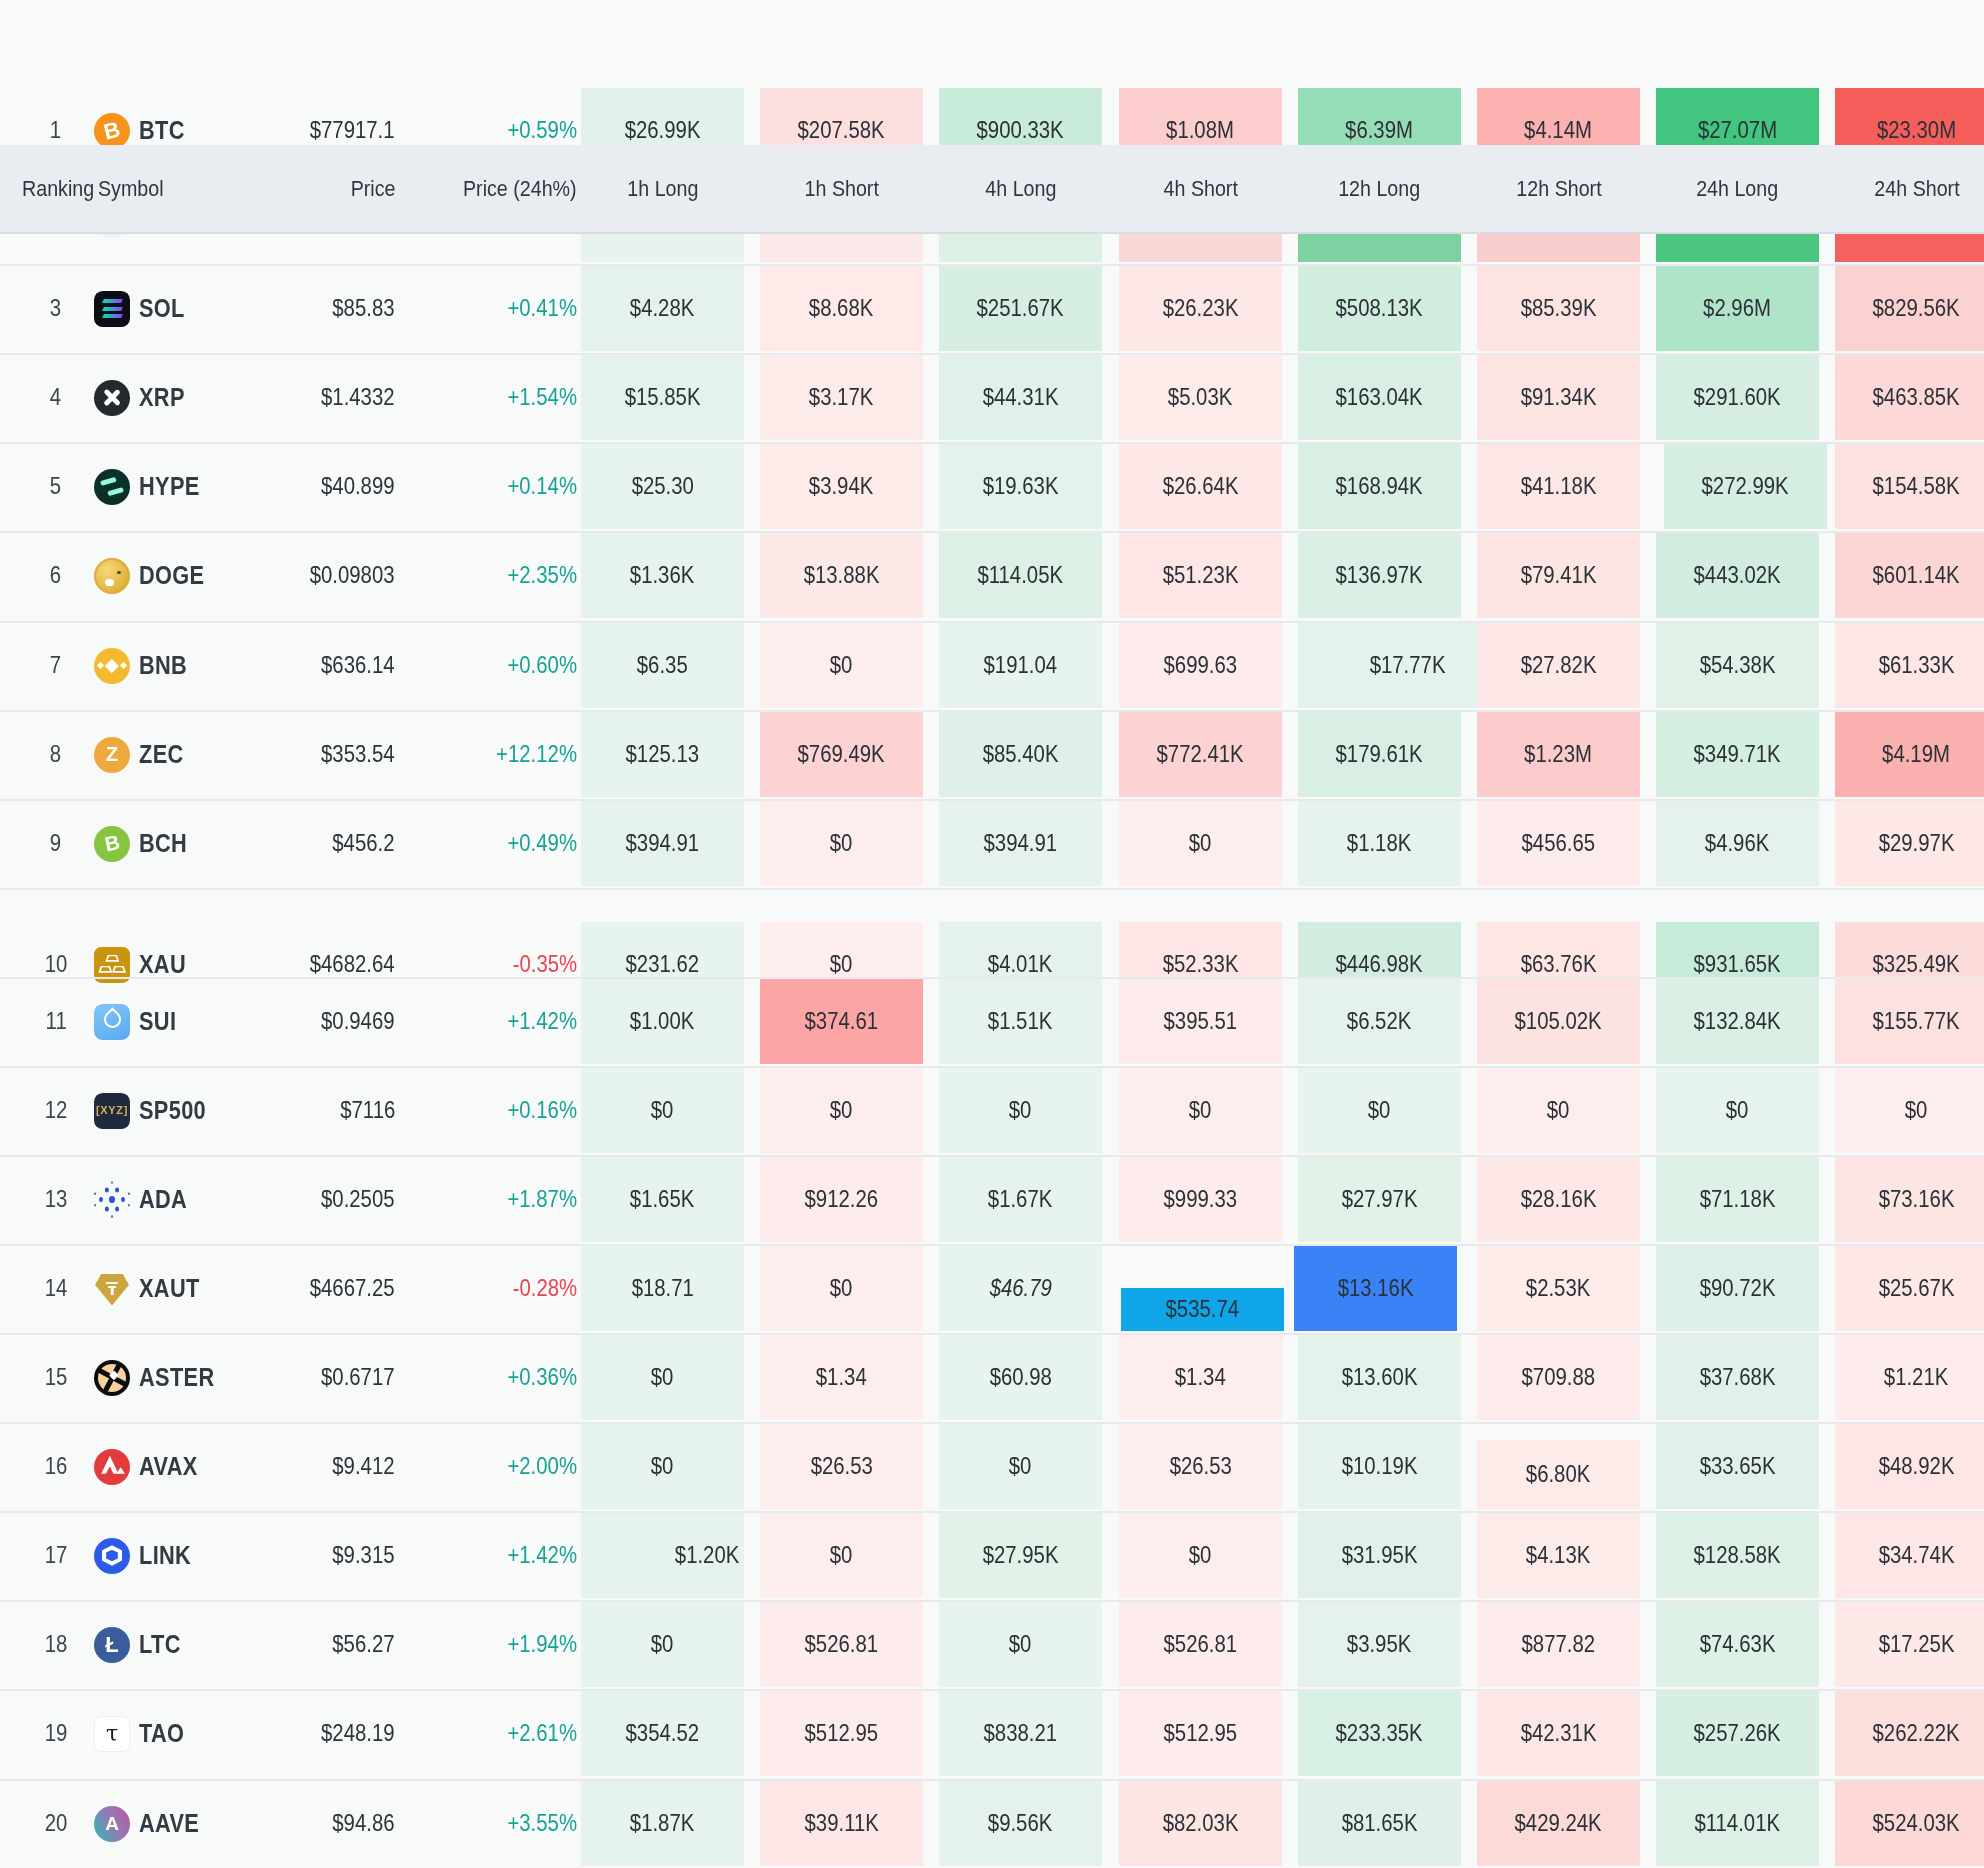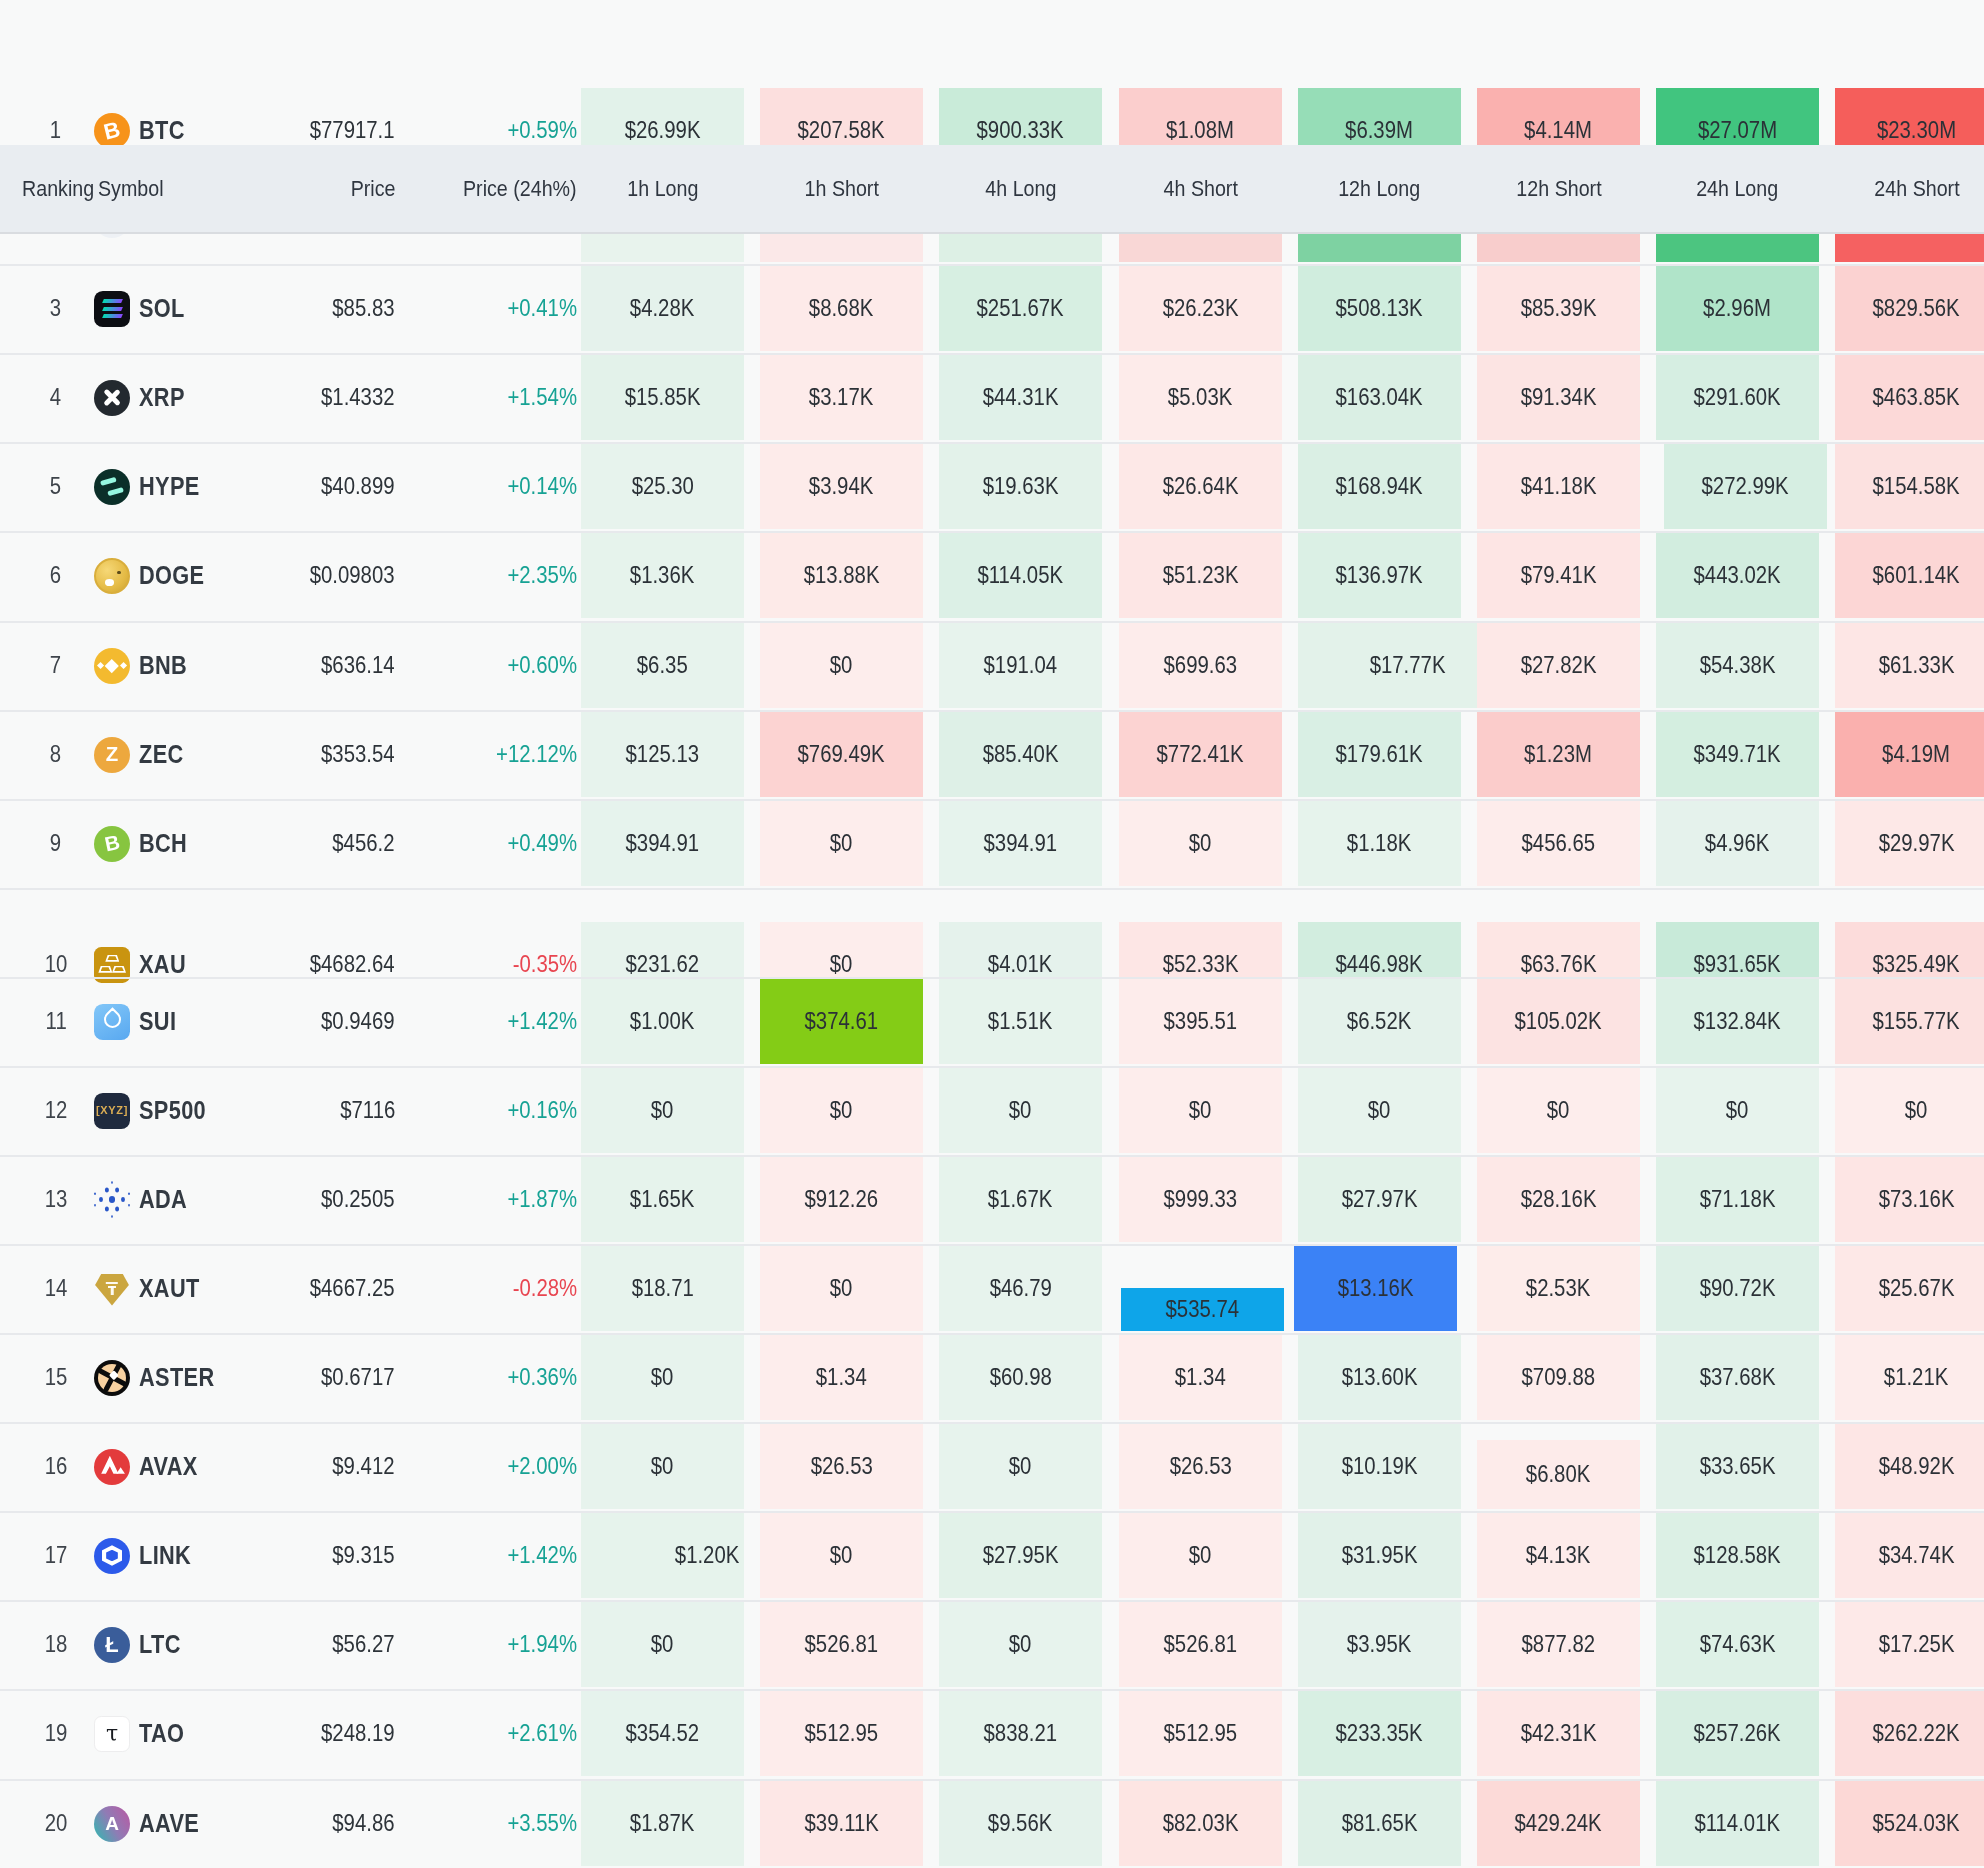--- a/index.html
+++ b/index.html
@@ -543,21 +543,21 @@
         </div>
         <div class="slot price">
           <span class="tx tx-r">$0.9469</span>
         </div>
         <div class="slot pct pct-up">
           <span class="tx tx-r">+1.42%</span>
         </div>
         <div class="vcell" style="left: 581px; background: rgb(230, 243, 236);">
           <span class="tx">$1.00K</span>
         </div>
-        <div class="vcell" style="left: 760px; background: #84cc16;">
+        <div class="vcell" style="left: 760px; background: #fca5a5;">
           <span class="tx">$374.61</span>
         </div>
         <div class="vcell" style="left: 939px; background: rgb(230, 243, 236);">
           <span class="tx">$1.51K</span>
         </div>
         <div class="vcell" style="left: 1119px; background: rgb(253, 236, 235);">
           <span class="tx">$395.51</span>
         </div>
         <div class="vcell" style="left: 1298px; background: rgb(228, 242, 235);">
           <span class="tx">$6.52K</span>
@@ -677,21 +677,21 @@
         </div>
         <div class="slot pct pct-down">
           <span class="tx tx-r">-0.28%</span>
         </div>
         <div class="vcell" style="left: 581px; background: rgb(231, 243, 237);">
           <span class="tx">$18.71</span>
         </div>
         <div class="vcell" style="left: 760px; background: rgb(253, 237, 236);">
           <span class="tx">$0</span>
         </div>
-        <div class="vcell" style="left: 939px; background: rgb(231, 243, 237);">
+        <div class="vcell" style="left: 939px; background: rgb(231, 243, 237); font-style: italic;">
           <span class="tx">$46.79</span>
         </div>
         <div class="vcell" style="left: 1121px; background: #0ea5e9; margin-top: 42px;">
           <span class="tx">$535.74</span>
         </div>
         <div class="vcell" style="left: 1294px; background: #3b82f6; justify-content: center;">
           <span class="tx">$13.16K</span>
         </div>
         <div class="vcell" style="left: 1477px; background: rgb(253, 236, 234);">
           <span class="tx">$2.53K</span>

